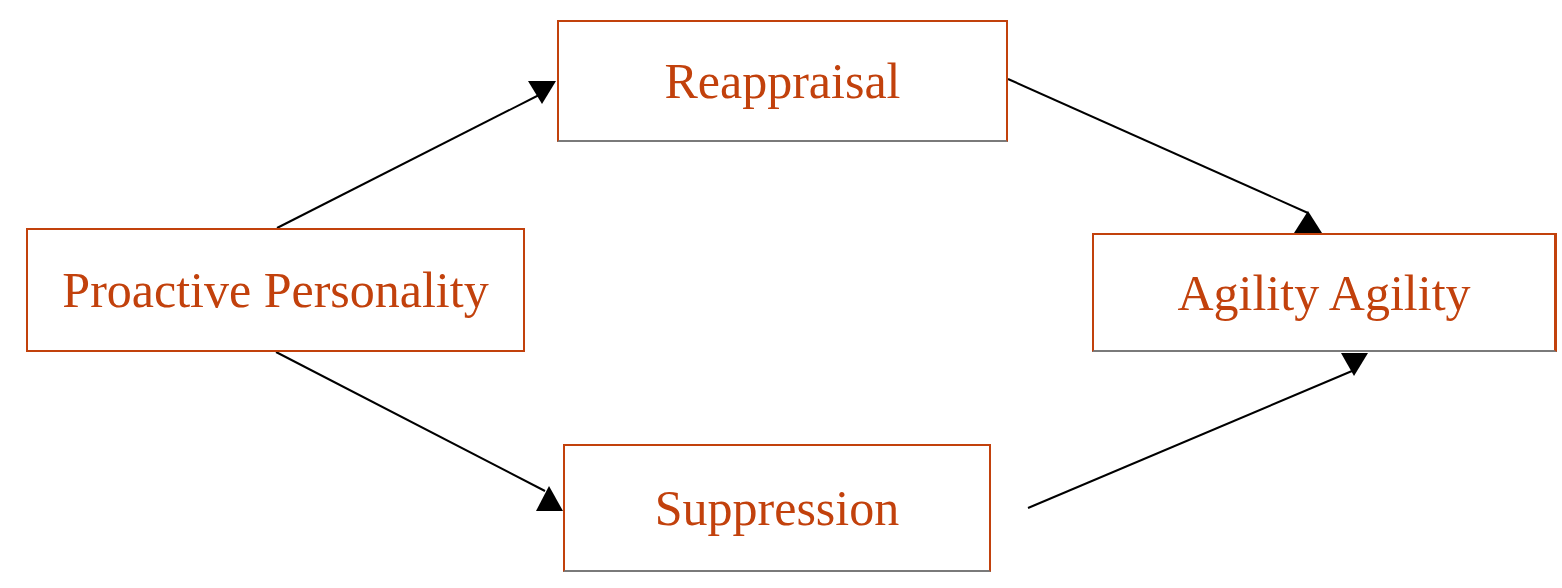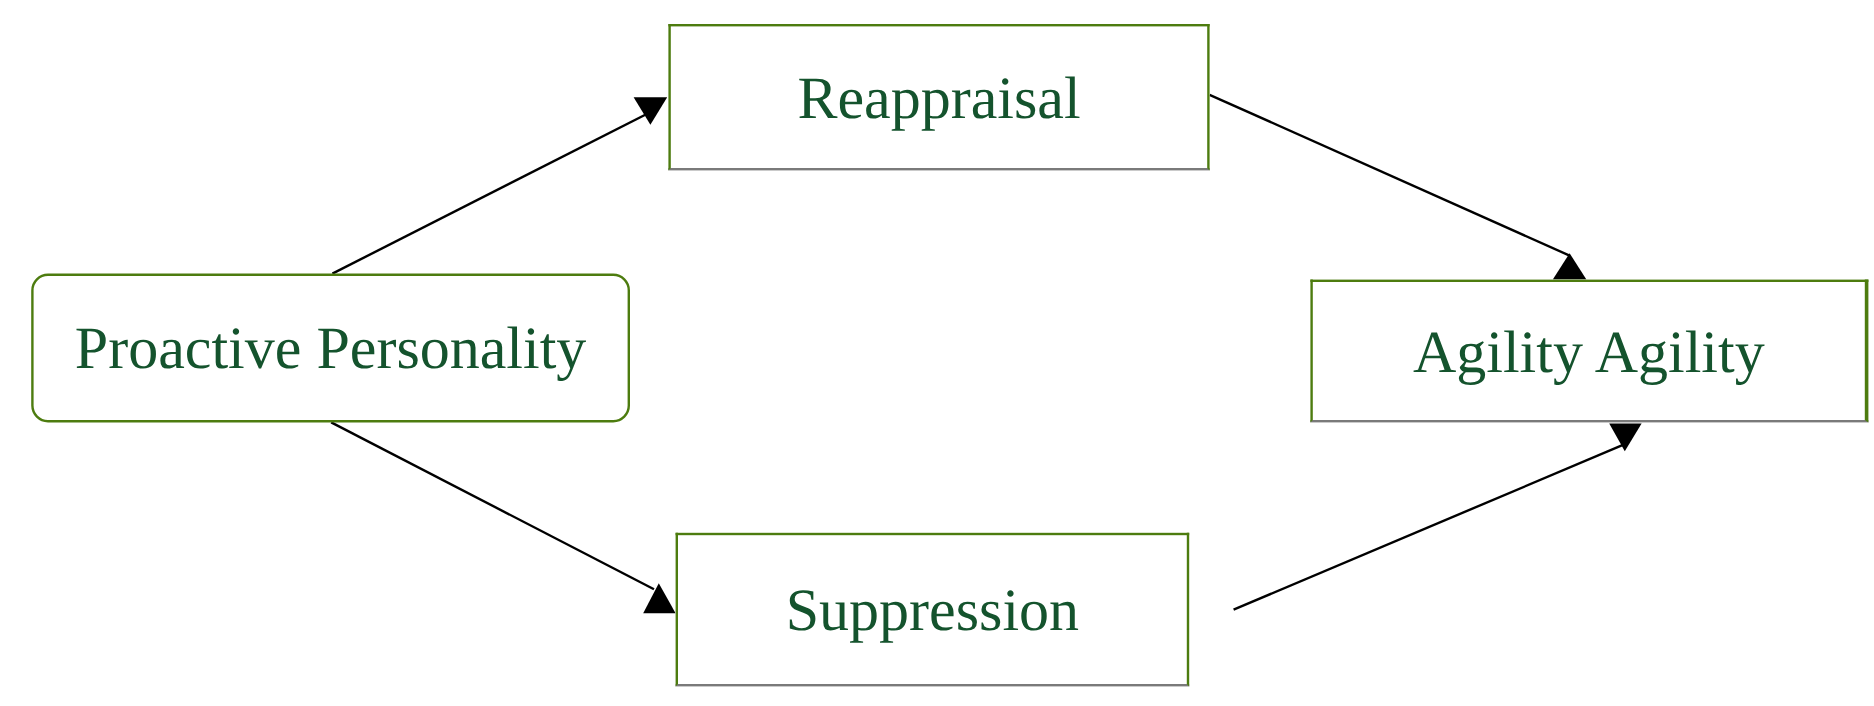--- a/index.html
+++ b/index.html
@@ -19,39 +19,38 @@
     position: absolute;
     left: 0;
     top: 0;
     width: 1562px;
     height: 588px;
   }
   .node {
     position: absolute;
     box-sizing: border-box;
     background: #ffffff;
-    border: 2px solid #4d7c0f;
+    border: 2px solid #c2410c;
     display: flex;
     align-items: center;
     justify-content: center;
-    color: #14532d;
+    color: #c2410c;
     font-size: 50px;
     line-height: 1;
     text-align: center;
     white-space: nowrap;
   }
   .node.gray-bottom {
     border-bottom-color: #7a7a7a;
   }
   #node-proactive {
     left: 26px;
     top: 228px;
     width: 499px;
     height: 124px;
-    border-radius: 14px;
   }
   #node-reappraisal {
     left: 557px;
     top: 20px;
     width: 451px;
     height: 122px;
   }
   #node-suppression {
     left: 563px;
     top: 444px;

